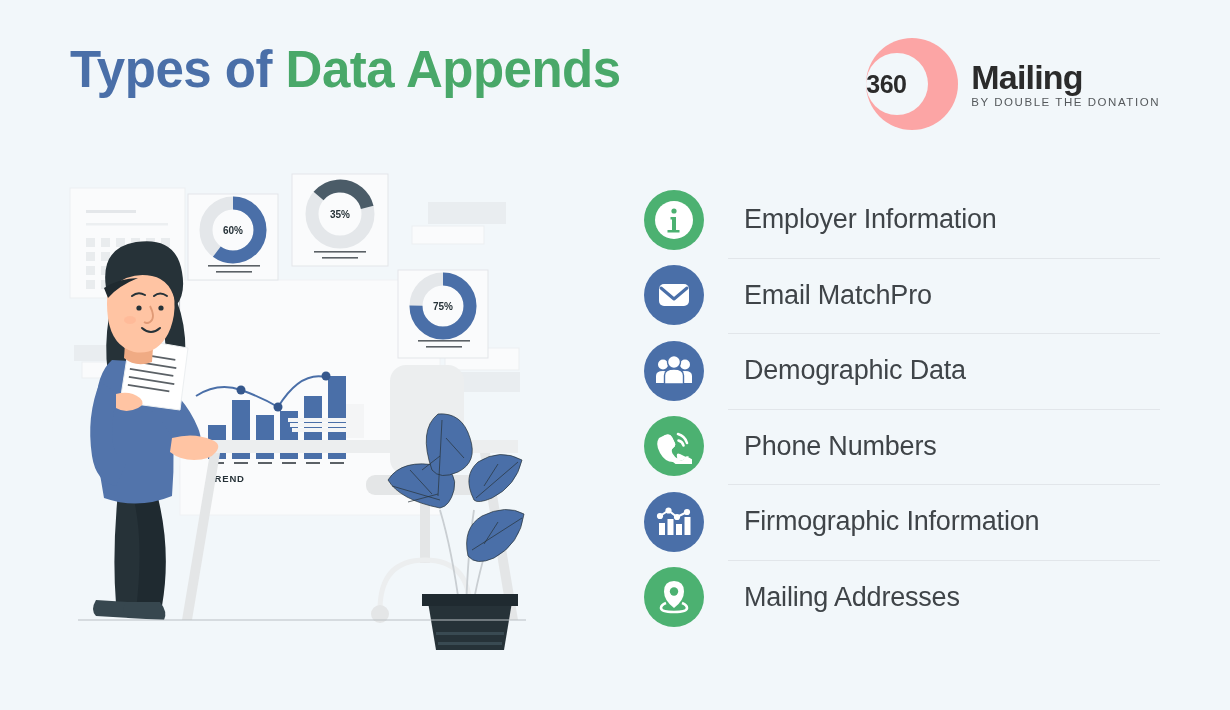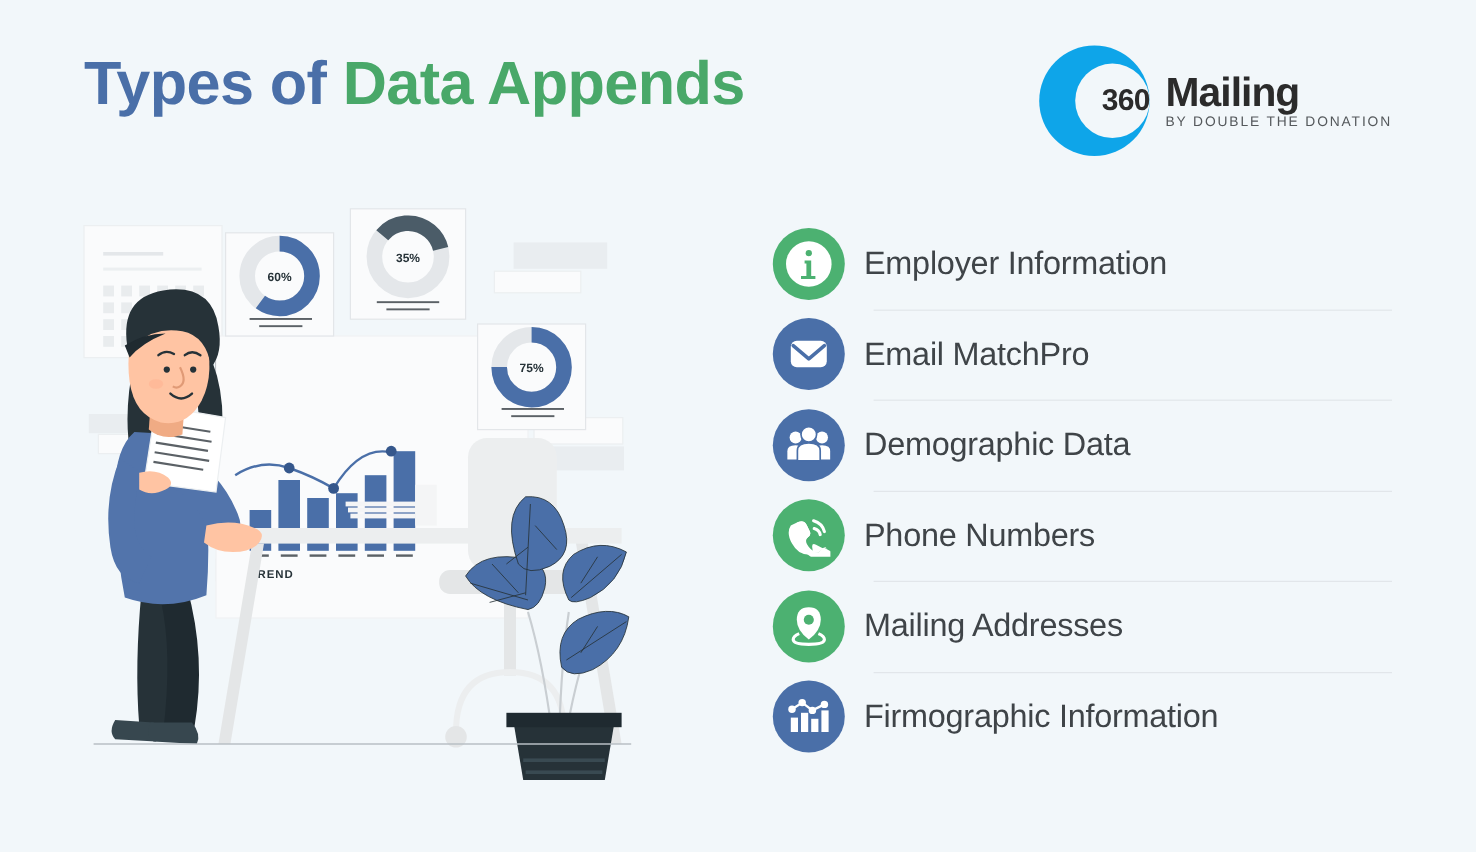--- a/index.html
+++ b/index.html
@@ -45,24 +45,24 @@
     right: 70px;
     top: 38px;
     display: flex;
     align-items: center;
     gap: 13px;
   }
   .logo-ring {
     width: 92px;
     height: 92px;
     border-radius: 50%;
-    background: #0ea5e9;
+    background: #fca5a5;
     display: flex;
     align-items: center;
-    justify-content: flex-end;
+    justify-content: flex-start;
     position: relative;
     box-shadow: inset 0 0 0 0 #000;
   }
   .logo-ring::after {
     content: "";
     position: absolute;
     width: 62px; height: 62px;
     border-radius: 50%;
     background: #f2f7fa;
   }
@@ -115,21 +115,21 @@
     height: 60px;
     flex: 0 0 60px;
     border-radius: 50%;
     display: flex;
     align-items: center;
     justify-content: center;
   }
   .item-icon.green { background: #4cb171; }
   .item-icon.blue  { background: #4a6fa8; }
   .item-label {
-    margin-left: 16px;
+    margin-left: 40px;
     font-size: 27px;
     color: #3f4448;
     letter-spacing: -0.2px;
     white-space: nowrap;
   }
 
   
   .illus {
     position: absolute;
     left: 60px;
@@ -411,45 +411,45 @@
           <g fill="none" stroke="#ffffff" stroke-width="2.6" stroke-linecap="round">
             <path d="M22 6 q7 2 9 9"></path>
             <path d="M22.5 12.5 q4 1 5 5"></path>
           </g>
         </svg>
       </div>
       <div class="item-label">Phone Numbers</div>
     </div>
 
     <div class="list-item">
-      <div class="item-icon green">
-        <svg width="34" height="36" viewBox="0 0 34 36">
-          <path d="M17 2 q10 0 10 10.5 q0 9 -10 16.5 q-10 -7.5 -10 -16.5 q0 -10.5 10 -10.5 Z" fill="#ffffff"></path>
-          <circle cx="17" cy="12.5" r="4.2" fill="#4cb171"></circle>
-          <path d="M9 24 q-5 2 -5 5 q0 4 13 4 q13 0 13 -4 q0 -3 -5 -5" fill="none" stroke="#ffffff" stroke-width="2.6"></path>
-        </svg>
-      </div>
-      <div class="item-label">Mailing Addresses</div>
-    </div>
-
-    <div class="list-item">
       <div class="item-icon blue">
         <svg width="36" height="32" viewBox="0 0 36 32">
           <g fill="none" stroke="#ffffff" stroke-width="2">
             <path d="M4 10 L12.5 4.5 L21 11 L31 6"></path>
           </g>
           <circle cx="4" cy="10" r="3.1" fill="#ffffff"></circle>
           <circle cx="12.5" cy="4.5" r="3.1" fill="#ffffff"></circle>
           <circle cx="21" cy="11" r="3.1" fill="#ffffff"></circle>
           <circle cx="31" cy="6" r="3.1" fill="#ffffff"></circle>
           <g fill="#ffffff">
             <rect x="3" y="17" width="6" height="12"></rect>
             <rect x="11.5" y="13" width="6" height="16"></rect>
             <rect x="20" y="18" width="6" height="11"></rect>
             <rect x="28.5" y="11" width="6" height="18"></rect>
           </g>
         </svg>
       </div>
       <div class="item-label">Firmographic Information</div>
     </div>
 
+    <div class="list-item">
+      <div class="item-icon green">
+        <svg width="34" height="36" viewBox="0 0 34 36">
+          <path d="M17 2 q10 0 10 10.5 q0 9 -10 16.5 q-10 -7.5 -10 -16.5 q0 -10.5 10 -10.5 Z" fill="#ffffff"></path>
+          <circle cx="17" cy="12.5" r="4.2" fill="#4cb171"></circle>
+          <path d="M9 24 q-5 2 -5 5 q0 4 13 4 q13 0 13 -4 q0 -3 -5 -5" fill="none" stroke="#ffffff" stroke-width="2.6"></path>
+        </svg>
+      </div>
+      <div class="item-label">Mailing Addresses</div>
+    </div>
+
   </div>
 </div>
 
 </body></html>

